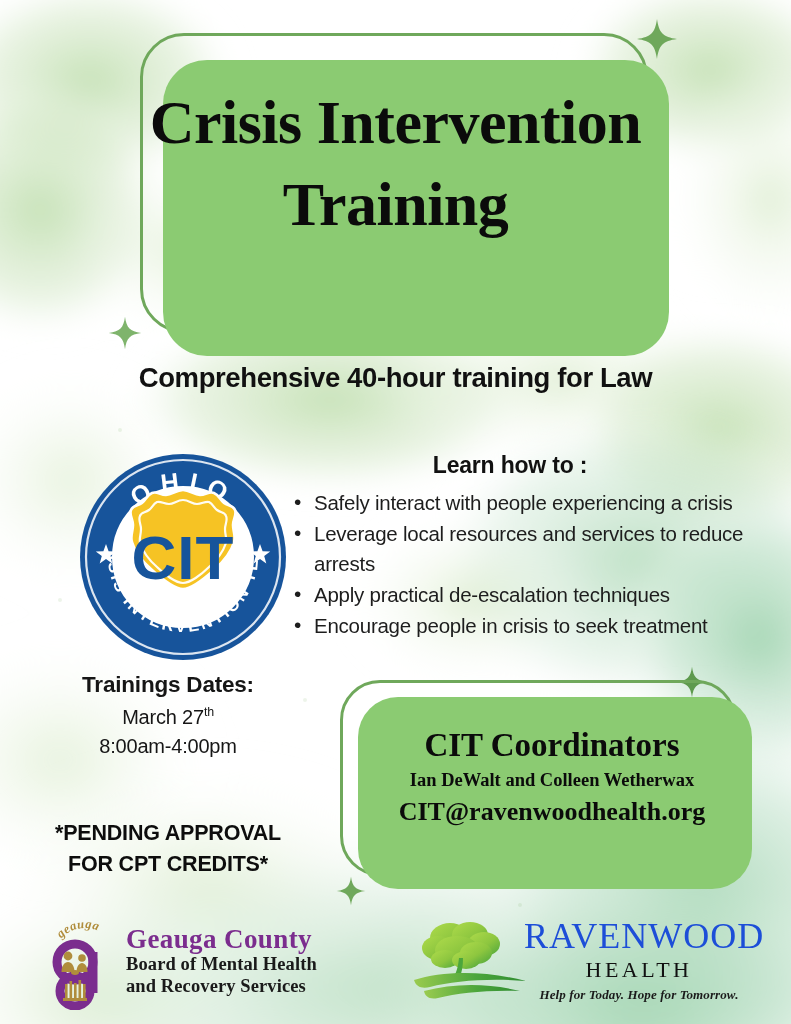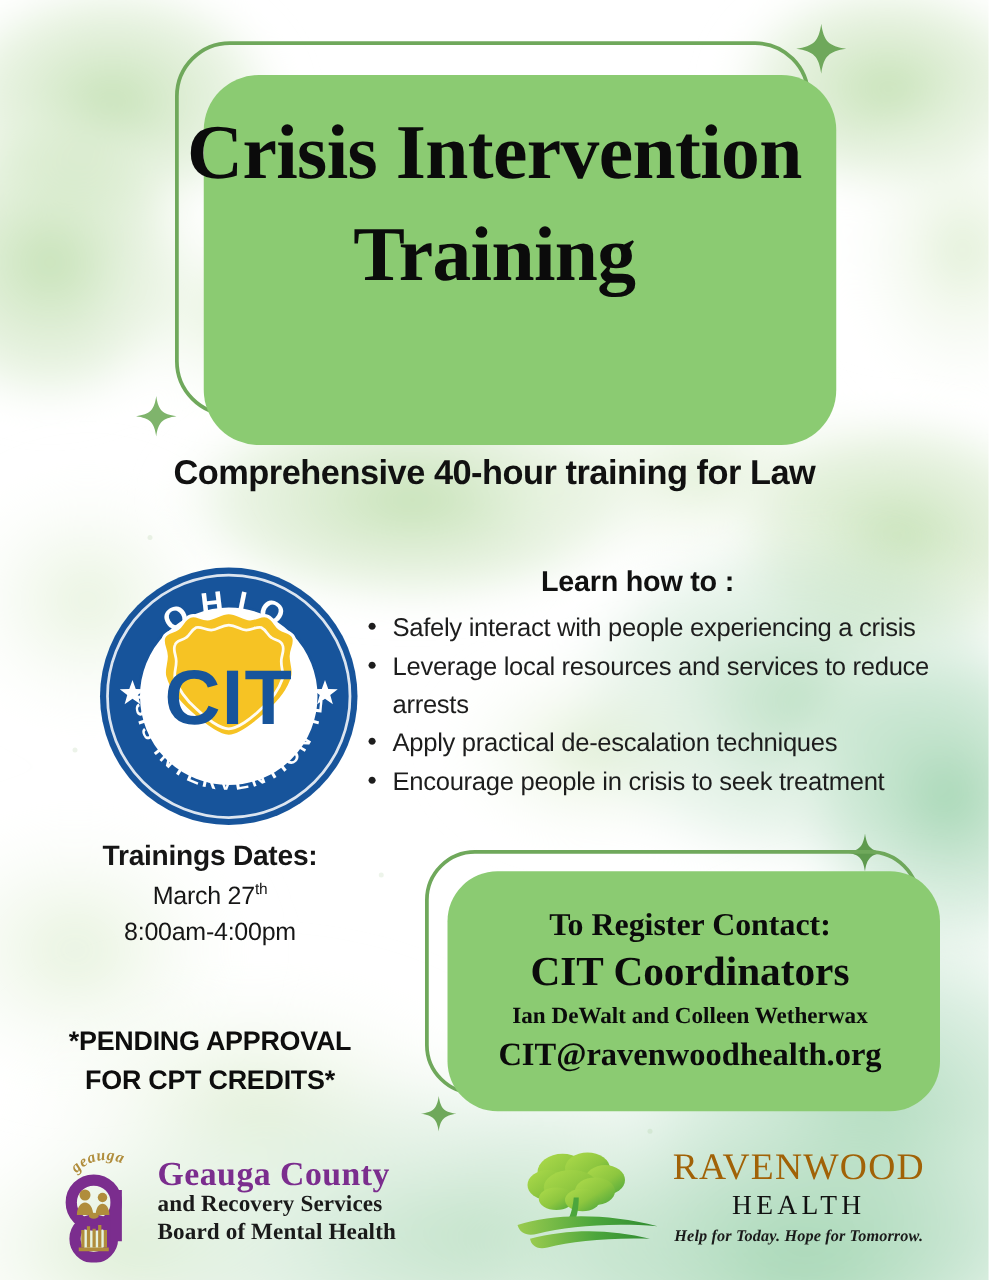--- a/index.html
+++ b/index.html
@@ -218,22 +218,22 @@
     position: absolute;
     left: 412px;
     top: 912px;
     width: 340px;
     height: 100px;
   }
   #rw-tree { position: absolute; left: 0; top: 4px; width: 120px; height: 86px; }
   #rw-words { position: absolute; left: 112px; top: 6px; width: 230px; text-align: center; }
   #rw-name {
     font-family: "Liberation Serif", serif;
-    font-size: 30px;
-    color: #a16207;
+    font-size: 36px;
+    color: #1d4ed8;
     letter-spacing: 1px;
     line-height: 1.05;
   }
   #rw-health {
     font-family: "Liberation Serif", serif;
     font-size: 22px;
     color: #111111;
     letter-spacing: 3.5px;
     line-height: 1.2;
     margin-top: 1px;
@@ -435,21 +435,20 @@
 
   <div id="pending-note">
     <span class="pl">*PENDING APPROVAL</span>
     <span class="pl">FOR CPT CREDITS*</span>
   </div>
 
   <div class="panel-outline" style="left:340px; top:680px; width:396px; height:196px; border-radius:40px;"></div>
   <div class="panel-fill" style="left:358px; top:697px; width:394px; height:192px; border-radius:40px;"></div>
 
   <div id="register-text">
-    <div id="reg-l1">To Register Contact:</div>
     <div id="reg-l2">CIT Coordinators</div>
     <div id="reg-l3">Ian DeWalt and Colleen Wetherwax</div>
     <div id="reg-l4">CIT@ravenwoodhealth.org</div>
   </div>
 
   <div id="geauga-logo">
     <div id="geauga-mark">
       <svg width="78" height="92" viewBox="0 0 78 92">
         <defs>
           <path id="gArc" d="M 10 34 A 32 32 0 0 1 66 22" fill="none"></path>
@@ -479,22 +478,22 @@
           <rect x="30" y="65" width="2.6" height="15"></rect>
           <rect x="34.5" y="62" width="2.6" height="18"></rect>
           <rect x="39" y="66" width="2.6" height="14"></rect>
           <rect x="19" y="80" width="24" height="3"></rect>
         </g>
       </svg>
     </div>
     <div id="geauga-words">
       <div id="geauga-title">Geauga County</div>
       <div id="geauga-sub">
+        <span class="gl">Board of Mental Health</span>
         <span class="gl">and Recovery Services</span>
-        <span class="gl">Board of Mental Health</span>
       </div>
     </div>
   </div>
 
   <div id="ravenwood-logo">
     <div id="rw-tree">
       <svg width="120" height="86" viewBox="0 0 120 86">
         <defs>
           <linearGradient id="leafGrad" x1="0" y1="0" x2="1" y2="1">
             <stop offset="0%" stop-color="#AEDB4B"></stop>

